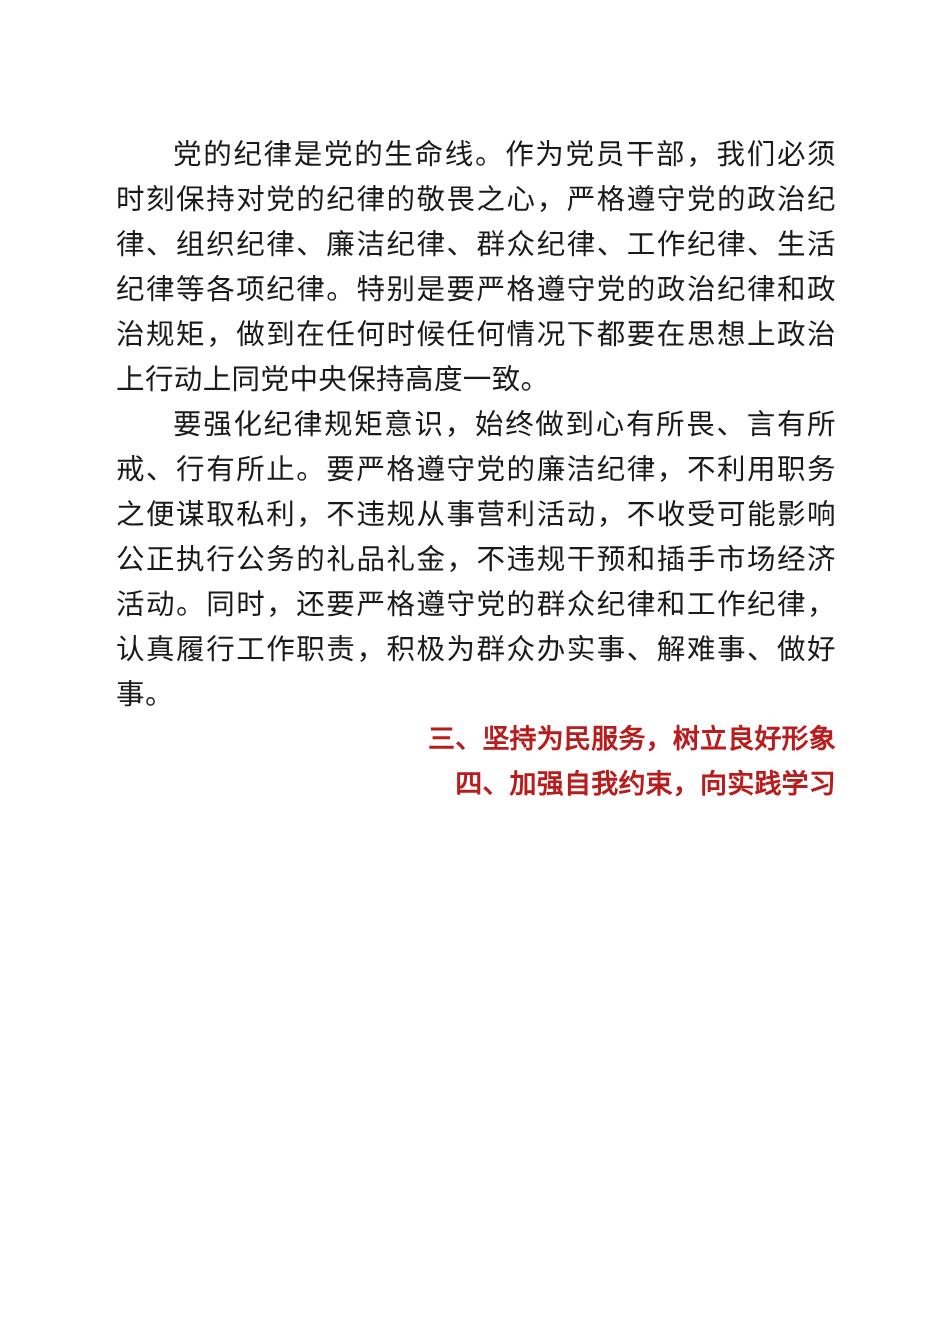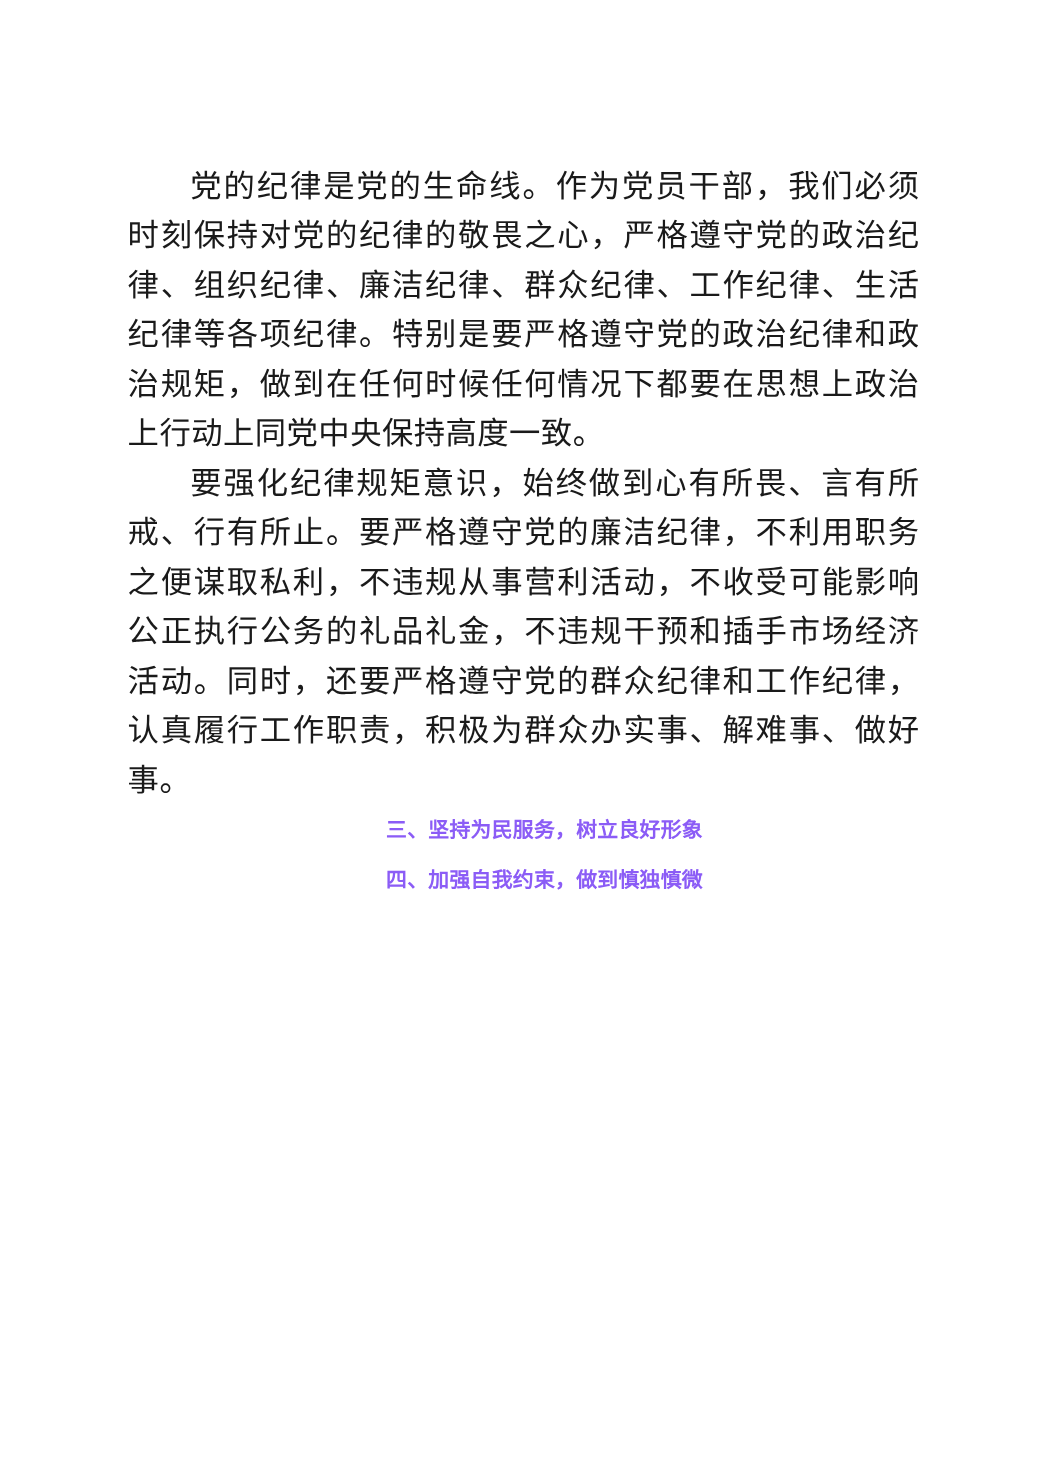--- a/index.html
+++ b/index.html
@@ -15,21 +15,21 @@
     height: 1344px;
     margin: 0 auto;
     background: #ffffff;
     overflow: hidden;
     box-sizing: border-box;
   }
 
   .doc-body {
     position: absolute;
     left: 116px;
-    top: 148px;
+    top: 132px;
     width: 720px;
   }
 
   
   .para {
     font-family: "Liberation Serif", "DejaVu Serif", serif;
     font-size: 28.5px;
     line-height: 45px;
     color: #1a1a1a;
     text-align: justify;
@@ -37,33 +37,33 @@
     text-indent: 2em;
     margin: 0;
     letter-spacing: 0.4px;
     font-weight: 400;
     -webkit-font-smoothing: antialiased;
   }
 
   
   .heading {
     font-family: "Liberation Sans", "DejaVu Sans", sans-serif;
-    font-size: 19px;
+    font-size: 27px;
     line-height: 45px;
-    color: #8b5cf6;
+    color: #b91c1c;
     font-weight: 700;
     text-indent: 2em;
     margin: 0;
     letter-spacing: 0.2px;
-    text-align: center;
+    text-align: right;
   }
 </style>
 </head>
 <body>
 
 <div class="page">
   <div class="doc-body" id="doc-body">
       <p class="para">党的纪律是党的生命线。作为党员干部，我们必须时刻保持对党的纪律的敬畏之心，严格遵守党的政治纪律、组织纪律、廉洁纪律、群众纪律、工作纪律、生活纪律等各项纪律。特别是要严格遵守党的政治纪律和政治规矩，做到在任何时候任何情况下都要在思想上政治上行动上同党中央保持高度一致。</p>
       <p class="para">要强化纪律规矩意识，始终做到心有所畏、言有所戒、行有所止。要严格遵守党的廉洁纪律，不利用职务之便谋取私利，不违规从事营利活动，不收受可能影响公正执行公务的礼品礼金，不违规干预和插手市场经济活动。同时，还要严格遵守党的群众纪律和工作纪律，认真履行工作职责，积极为群众办实事、解难事、做好事。</p>
       <p class="heading">三、坚持为民服务，树立良好形象</p>
-      <p class="heading">四、加强自我约束，做到慎独慎微</p>
+      <p class="heading">四、加强自我约束，向实践学习</p>
     </div>
 </div>
 
 </body></html>

